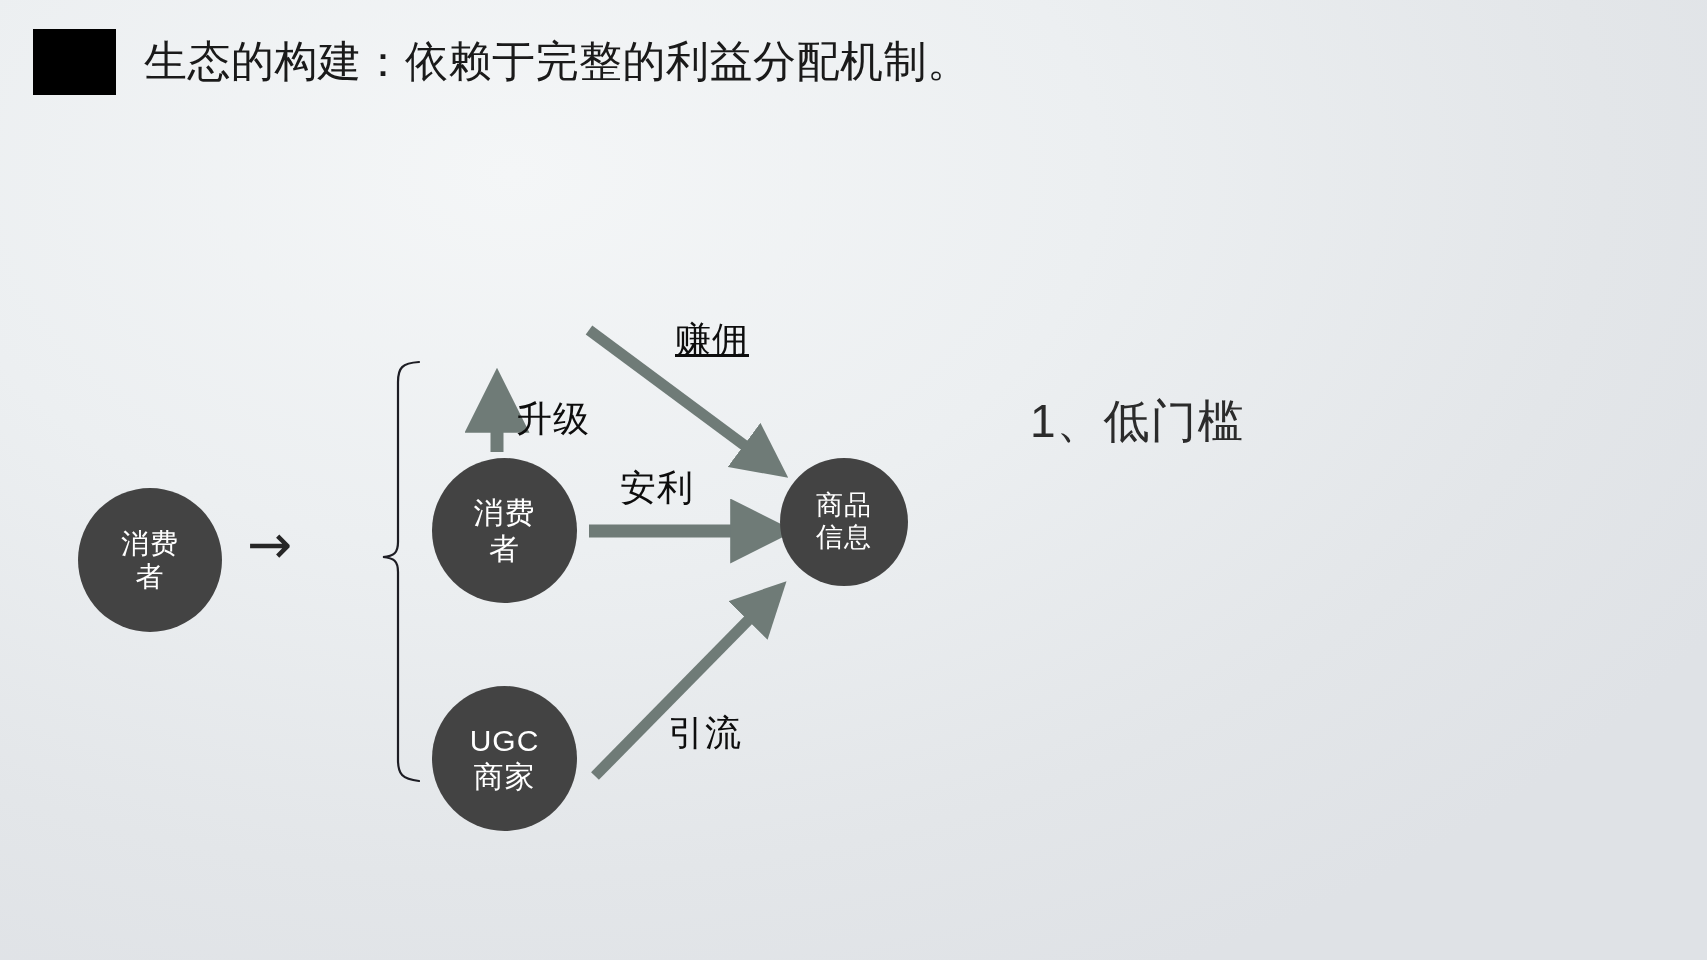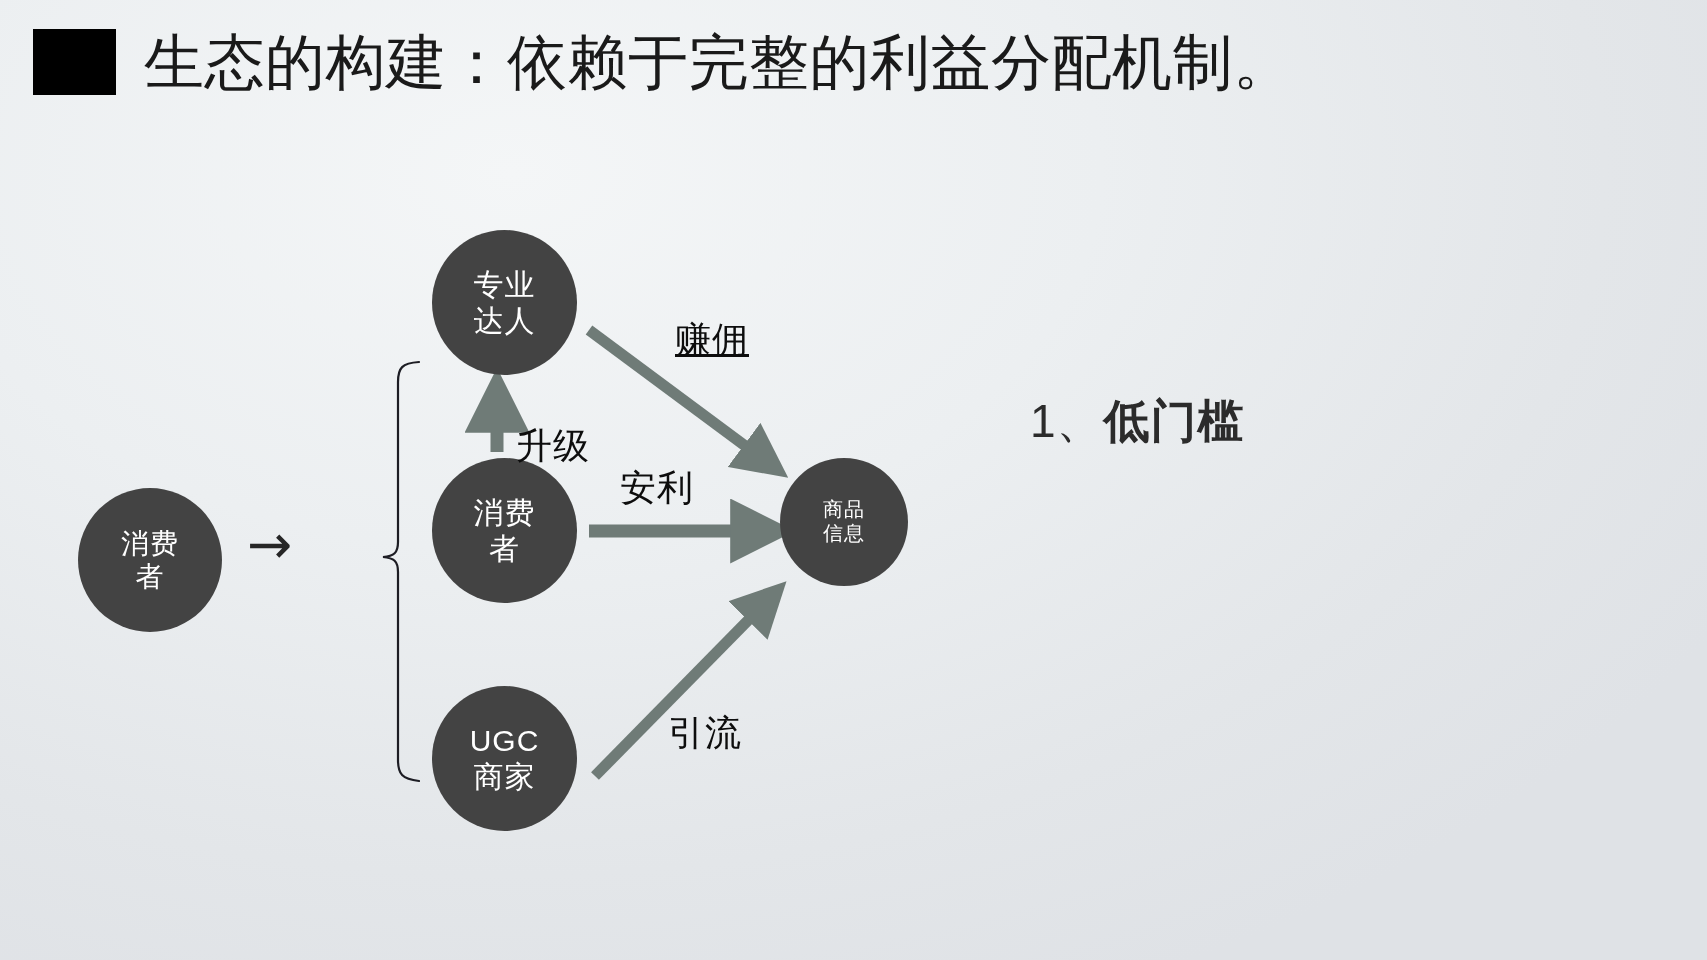--- a/index.html
+++ b/index.html
@@ -35,21 +35,21 @@
   }
   #title-bullet {
     width: 83px;
     height: 66px;
     background: #000000;
     margin-left: 33px;
     flex: none;
   }
   #title-text {
     margin-left: 28px;
-    font-size: 60px;
+    font-size: 43px;
     line-height: 1.05;
     color: #1a1a1a;
     letter-spacing: 0.5px;
     white-space: nowrap;
     font-weight: 400;
   }
 
   
   #diagram {
     position: absolute;
@@ -107,21 +107,21 @@
     left: 432px;
     top: 686px;
     width: 145px;
     height: 145px;
   }
   #node-product-info {
     left: 780px;
     top: 458px;
     width: 128px;
     height: 128px;
-    font-size: 20px;
+    font-size: 27px;
   }
 
   
   #flow-arrow-simple {
     position: absolute;
     left: 247px;
     top: 518px;
     font-size: 54px;
     color: #262626;
     line-height: 1;
@@ -131,42 +131,42 @@
   
   .edge-label {
     position: absolute;
     font-size: 36px;
     color: #0d0d0d;
     white-space: nowrap;
     letter-spacing: 1px;
     line-height: 1;
   }
   #label-commission { left: 675px; top: 322px; text-decoration: underline; }
-  #label-upgrade    { left: 516px; top: 428px; }
+  #label-upgrade    { left: 516px; top: 404px; font-family: Liberation Mono, monospace; }
   #label-recommend  { left: 620px; top: 470px; }
   #label-traffic    { left: 668px; top: 715px; }
 
   
   #benefit-list {
     position: absolute;
     left: 1030px;
     top: 398px;
     width: 560px;
   }
   .benefit-item {
     font-size: 46px;
     color: #2b2b2b;
     line-height: 1;
     margin-bottom: 71px;
     white-space: nowrap;
     letter-spacing: 1px;
   }
   .benefit-item:last-child { margin-bottom: 0; }
   .benefit-index { display: inline; }
-  .benefit-text  { display: inline; font-weight: bold; }
+  .benefit-text  { display: inline; }
 </style>
 </head>
 <body>
 
 <div id="slide">
 
   <div id="title-bar">
     <div id="title-bullet"></div>
     <div id="title-text">生态的构建：依赖于完整的利益分配机制。</div>
   </div>
@@ -195,24 +195,20 @@
       <line x1="589" y1="531" x2="764" y2="531" stroke="#6f7b77" stroke-width="13" marker-end="url(#ah)"></line>
 
       <line x1="595" y1="776" x2="768" y2="600" stroke="#6f7b77" stroke-width="11" marker-end="url(#ah)"></line>
     </svg>
 
     <div class="node-circle" id="node-consumer-source">
       <span>消费</span>
       <span>者</span>
     </div>
 
-    <div class="node-circle" id="node-expert">
-      <span>专业</span>
-      <span>达人</span>
-    </div>
 
     <div class="node-circle" id="node-consumer-mid">
       <span>消费</span>
       <span>者</span>
     </div>
 
     <div class="node-circle" id="node-ugc">
       <span>UGC</span>
       <span>商家</span>
     </div>

